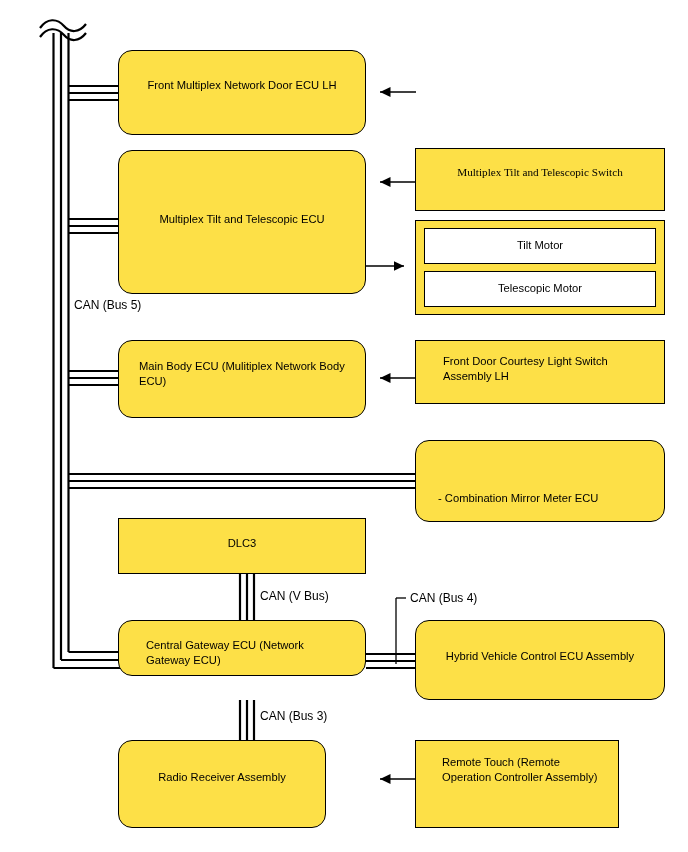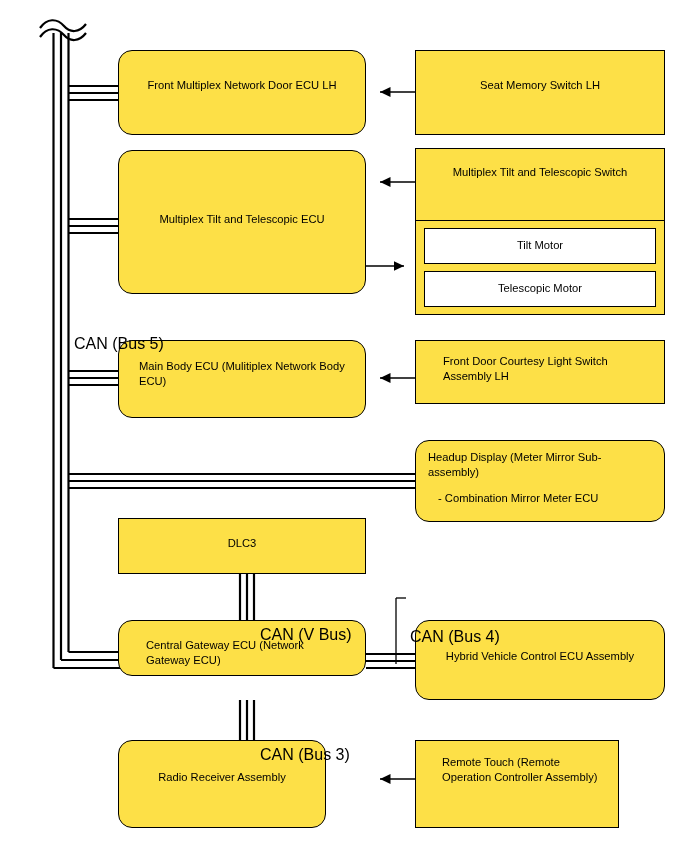--- a/index.html
+++ b/index.html
@@ -43,25 +43,24 @@
   }
   .label.ctr {
     left: 0; right: 0;
     text-align: center;
   }
   .label.lft {
     text-align: left;
   }
   .bus-label {
     position: absolute;
-    font-size: 16px;
+    font-size: 12px;
     color: #000000;
     white-space: nowrap;
     z-index: 6;
-    margin-top: 37px;
   }
   .inner-box {
     position: absolute;
     box-sizing: border-box;
     background: #ffffff;
     border: 1.6px solid #000000;
     border-radius: 0;
     font-size: 11.2px;
     display: flex;
     align-items: center;
@@ -182,43 +181,39 @@
   </div>
 
   <div class="node rounded" style="left:118px; top:620px; width:248px; height:56px;">
     <span class="label lft" style="top:17px; left:27px; right:14px;">Central Gateway ECU (Network Gateway ECU)</span>
   </div>
 
   <div class="node rounded" style="left:118px; top:740px; width:208px; height:88px;">
     <span class="label ctr" style="top:29px;">Radio Receiver Assembly</span>
   </div>
 
-  <div class="node sharp" style="left:415px; top:50px; width:250px; height:85px;">
-    <span class="label ctr" style="top:27px;">Seat Memory Switch LH</span>
-  </div>
-
-  <div class="node sharp" style="left:415px; top:148px; width:250px; height:79px;">
+
+  <div class="node sharp" style="left:415px; top:148px; width:250px; height:63px;font-family:Liberation Serif, serif;">
     <span class="label ctr" style="top:16px;">Multiplex Tilt and Telescopic Switch</span>
   </div>
 
   <div class="node sharp" style="left:415px; top:220px; width:250px; height:95px;">
     <div class="inner-box" style="left:8px; top:50px; width:232px; height:36px;">
       <span>Telescopic Motor</span>
     </div>
     <div class="inner-box" style="left:8px; top:7px; width:232px; height:36px;">
       <span>Tilt Motor</span>
     </div>
   </div>
 
   <div class="node sharp" style="left:415px; top:340px; width:250px; height:64px;">
     <span class="label lft" style="top:13px; left:27px; right:14px;">Front Door Courtesy Light Switch Assembly LH</span>
   </div>
 
   <div class="node rounded" style="left:415px; top:440px; width:250px; height:82px;">
-    <span class="label lft" style="top:9px; left:12px; right:12px;">Headup Display (Meter Mirror Sub-assembly)</span>
     <span class="label lft" style="top:50px; left:22px; right:12px;">- Combination Mirror Meter ECU</span>
   </div>
 
   <div class="node rounded" style="left:415px; top:620px; width:250px; height:80px;padding-left:36px;">
     <span class="label ctr" style="top:28px;">Hybrid Vehicle Control ECU Assembly</span>
   </div>
 
   <div class="node sharp" style="left:415px; top:740px; width:204px; height:88px;">
     <span class="label lft" style="top:14px; left:26px; right:14px;">Remote Touch (Remote Operation Controller Assembly)</span>
   </div>

